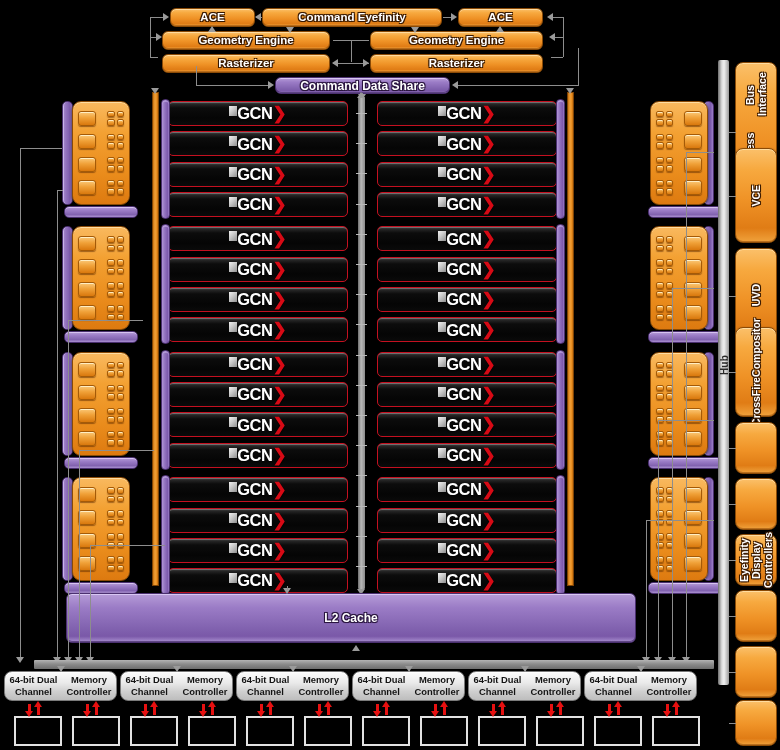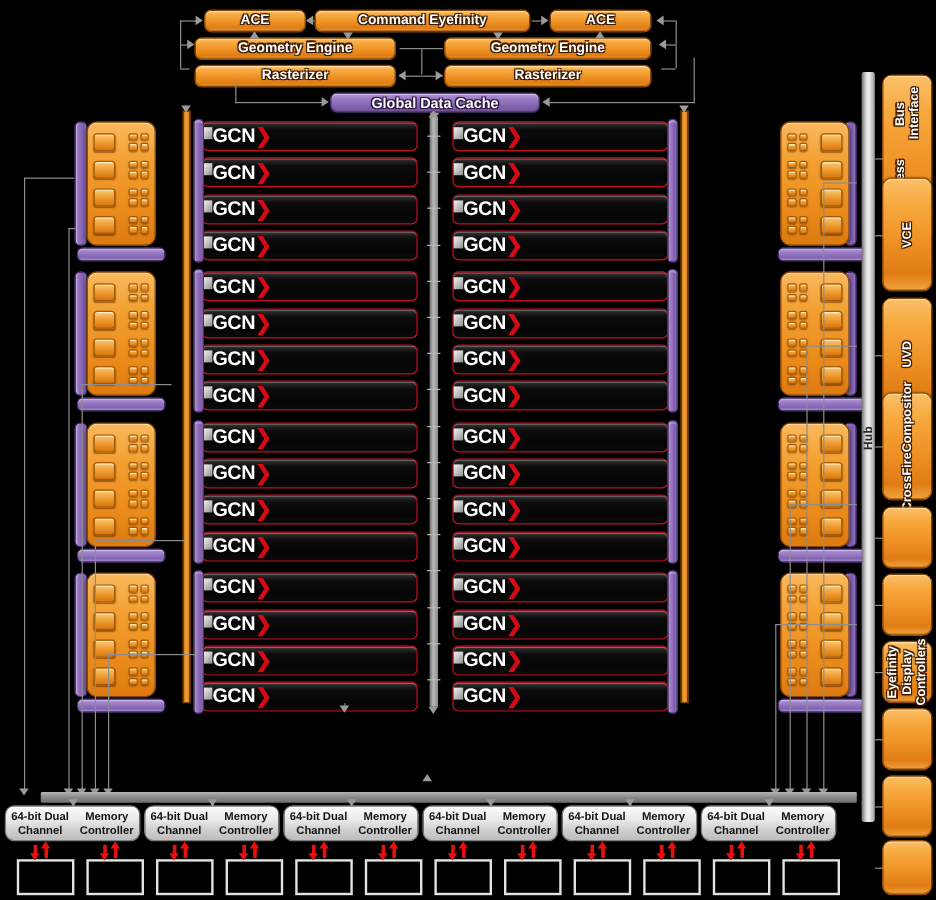--- a/index.html
+++ b/index.html
@@ -50,21 +50,21 @@
   }
 
   
   .gcn {
     position: absolute;
     background: linear-gradient(to bottom,
         #4a4a4a 0%, #262626 9%, #0c0c0c 26%, #050505 70%, #0a0a0a 100%);
     border: 1px solid #c41020;
     border-radius: 5px;
     box-shadow: inset 0 1px 0 rgba(150,150,150,.55), 0 1px 1px rgba(0,0,0,.9);
-    display: flex; align-items: center; justify-content: flex-start;
+    display: flex; align-items: center; justify-content: center;
   }
   .gcnlogo { display: flex; align-items: center; height: 100%; }
   .gcnlogo .mark {
     width: 8px; height: 10px; margin-right: 0px; margin-bottom: 5px;
     background: linear-gradient(135deg, #f2f2f2 0%, #c9c9c9 45%, #8e8e8e 100%);
   }
   .gcnlogo .txt {
     font-family: "Liberation Sans", sans-serif;
     font-weight: bold; font-size: 16.5px; letter-spacing: -0.4px;
     color: #ffffff; line-height: 1;
@@ -200,21 +200,21 @@
 <body>
 
 <div id="root">
     <div class="orange" style="left:262px;top:8px;width:180px;height:19px;">Command Eyefinity</div>
     <div class="orange" style="left:170px;top:8px;width:85px;height:19px;">ACE</div>
     <div class="orange" style="left:458px;top:8px;width:85px;height:19px;">ACE</div>
     <div class="orange" style="left:162px;top:31px;width:168px;height:19px;">Geometry Engine</div>
     <div class="orange" style="left:370px;top:31px;width:173px;height:19px;">Geometry Engine</div>
     <div class="orange" style="left:162px;top:54px;width:168px;height:19px;">Rasterizer</div>
     <div class="orange" style="left:370px;top:54px;width:173px;height:19px;">Rasterizer</div>
-    <div class="purple" style="left:275px;top:77px;width:175px;height:17px;">Global Data Cache</div>
+    <div class="purple" style="left:275px;top:77px;width:175px;height:17px;">Command Data Share</div>
     <div class="gl glh" style="left:256px;top:17px;width:6px;"></div>
     <div class="arrow-l" style="left:255px;top:13px;"></div>
     <div class="gl glh" style="left:443px;top:17px;width:9px;"></div>
     <div class="arrow-r" style="left:451px;top:13px;"></div>
     <div class="gl glh" style="left:150px;top:17px;width:14px;"></div>
     <div class="arrow-r" style="left:163px;top:13px;"></div>
     <div class="gl glh" style="left:549px;top:17px;width:14px;"></div>
     <div class="arrow-l" style="left:547px;top:13px;"></div>
     <div class="gl glv" style="left:150px;top:17px;height:20px;"></div>
     <div class="gl glh" style="left:150px;top:37px;width:8px;"></div>
@@ -680,20 +680,21 @@
     <div class="smsq" style="left:656px;top:533.1375px;width:7.5px;height:6.5px;"></div>
     <div class="smsq" style="left:665.5px;top:533.1375px;width:7.5px;height:6.5px;"></div>
     <div class="smsq" style="left:656px;top:541.6375px;width:7.5px;height:6.5px;"></div>
     <div class="smsq" style="left:665.5px;top:541.6375px;width:7.5px;height:6.5px;"></div>
     <div class="bigsq" style="left:684px;top:556.1125px;width:18px;height:15px;"></div>
     <div class="smsq" style="left:656px;top:556.1125px;width:7.5px;height:6.5px;"></div>
     <div class="smsq" style="left:665.5px;top:556.1125px;width:7.5px;height:6.5px;"></div>
     <div class="smsq" style="left:656px;top:564.6125px;width:7.5px;height:6.5px;"></div>
     <div class="smsq" style="left:665.5px;top:564.6125px;width:7.5px;height:6.5px;"></div>
     <div class="pbar-h" style="left:648px;top:582.1px;width:74px;height:12px;"></div>
+    <div class="purple" style="left:66px;top:593px;width:570px;height:50px;">L2 Cache</div>
     <div style="left:0px;top:0px;width:0px;height:0px;"></div>
     <div class="arrow-d" style="left:283px;top:588px;"></div>
     <div class="gl glv" style="left:287px;top:586px;height:4px;"></div>
     <div class="arrow-u" style="left:352px;top:645px;"></div>
     <div class="gl glh" style="left: 57px; top: 190px; width: 6px;"></div>
     <div class="gl glv" style="left: 57px; top: 190px; height: 470px; width: 1px;"></div>
     <div class="arrow-d" style="left:53px;top:657px;"></div>
     <div class="gl glh" style="left:68px;top:320px;width:75px;"></div>
     <div class="gl glv" style="left: 68px; top: 320px; height: 340px; width: 1px;"></div>
     <div class="arrow-d" style="left:64px;top:657px;"></div>

